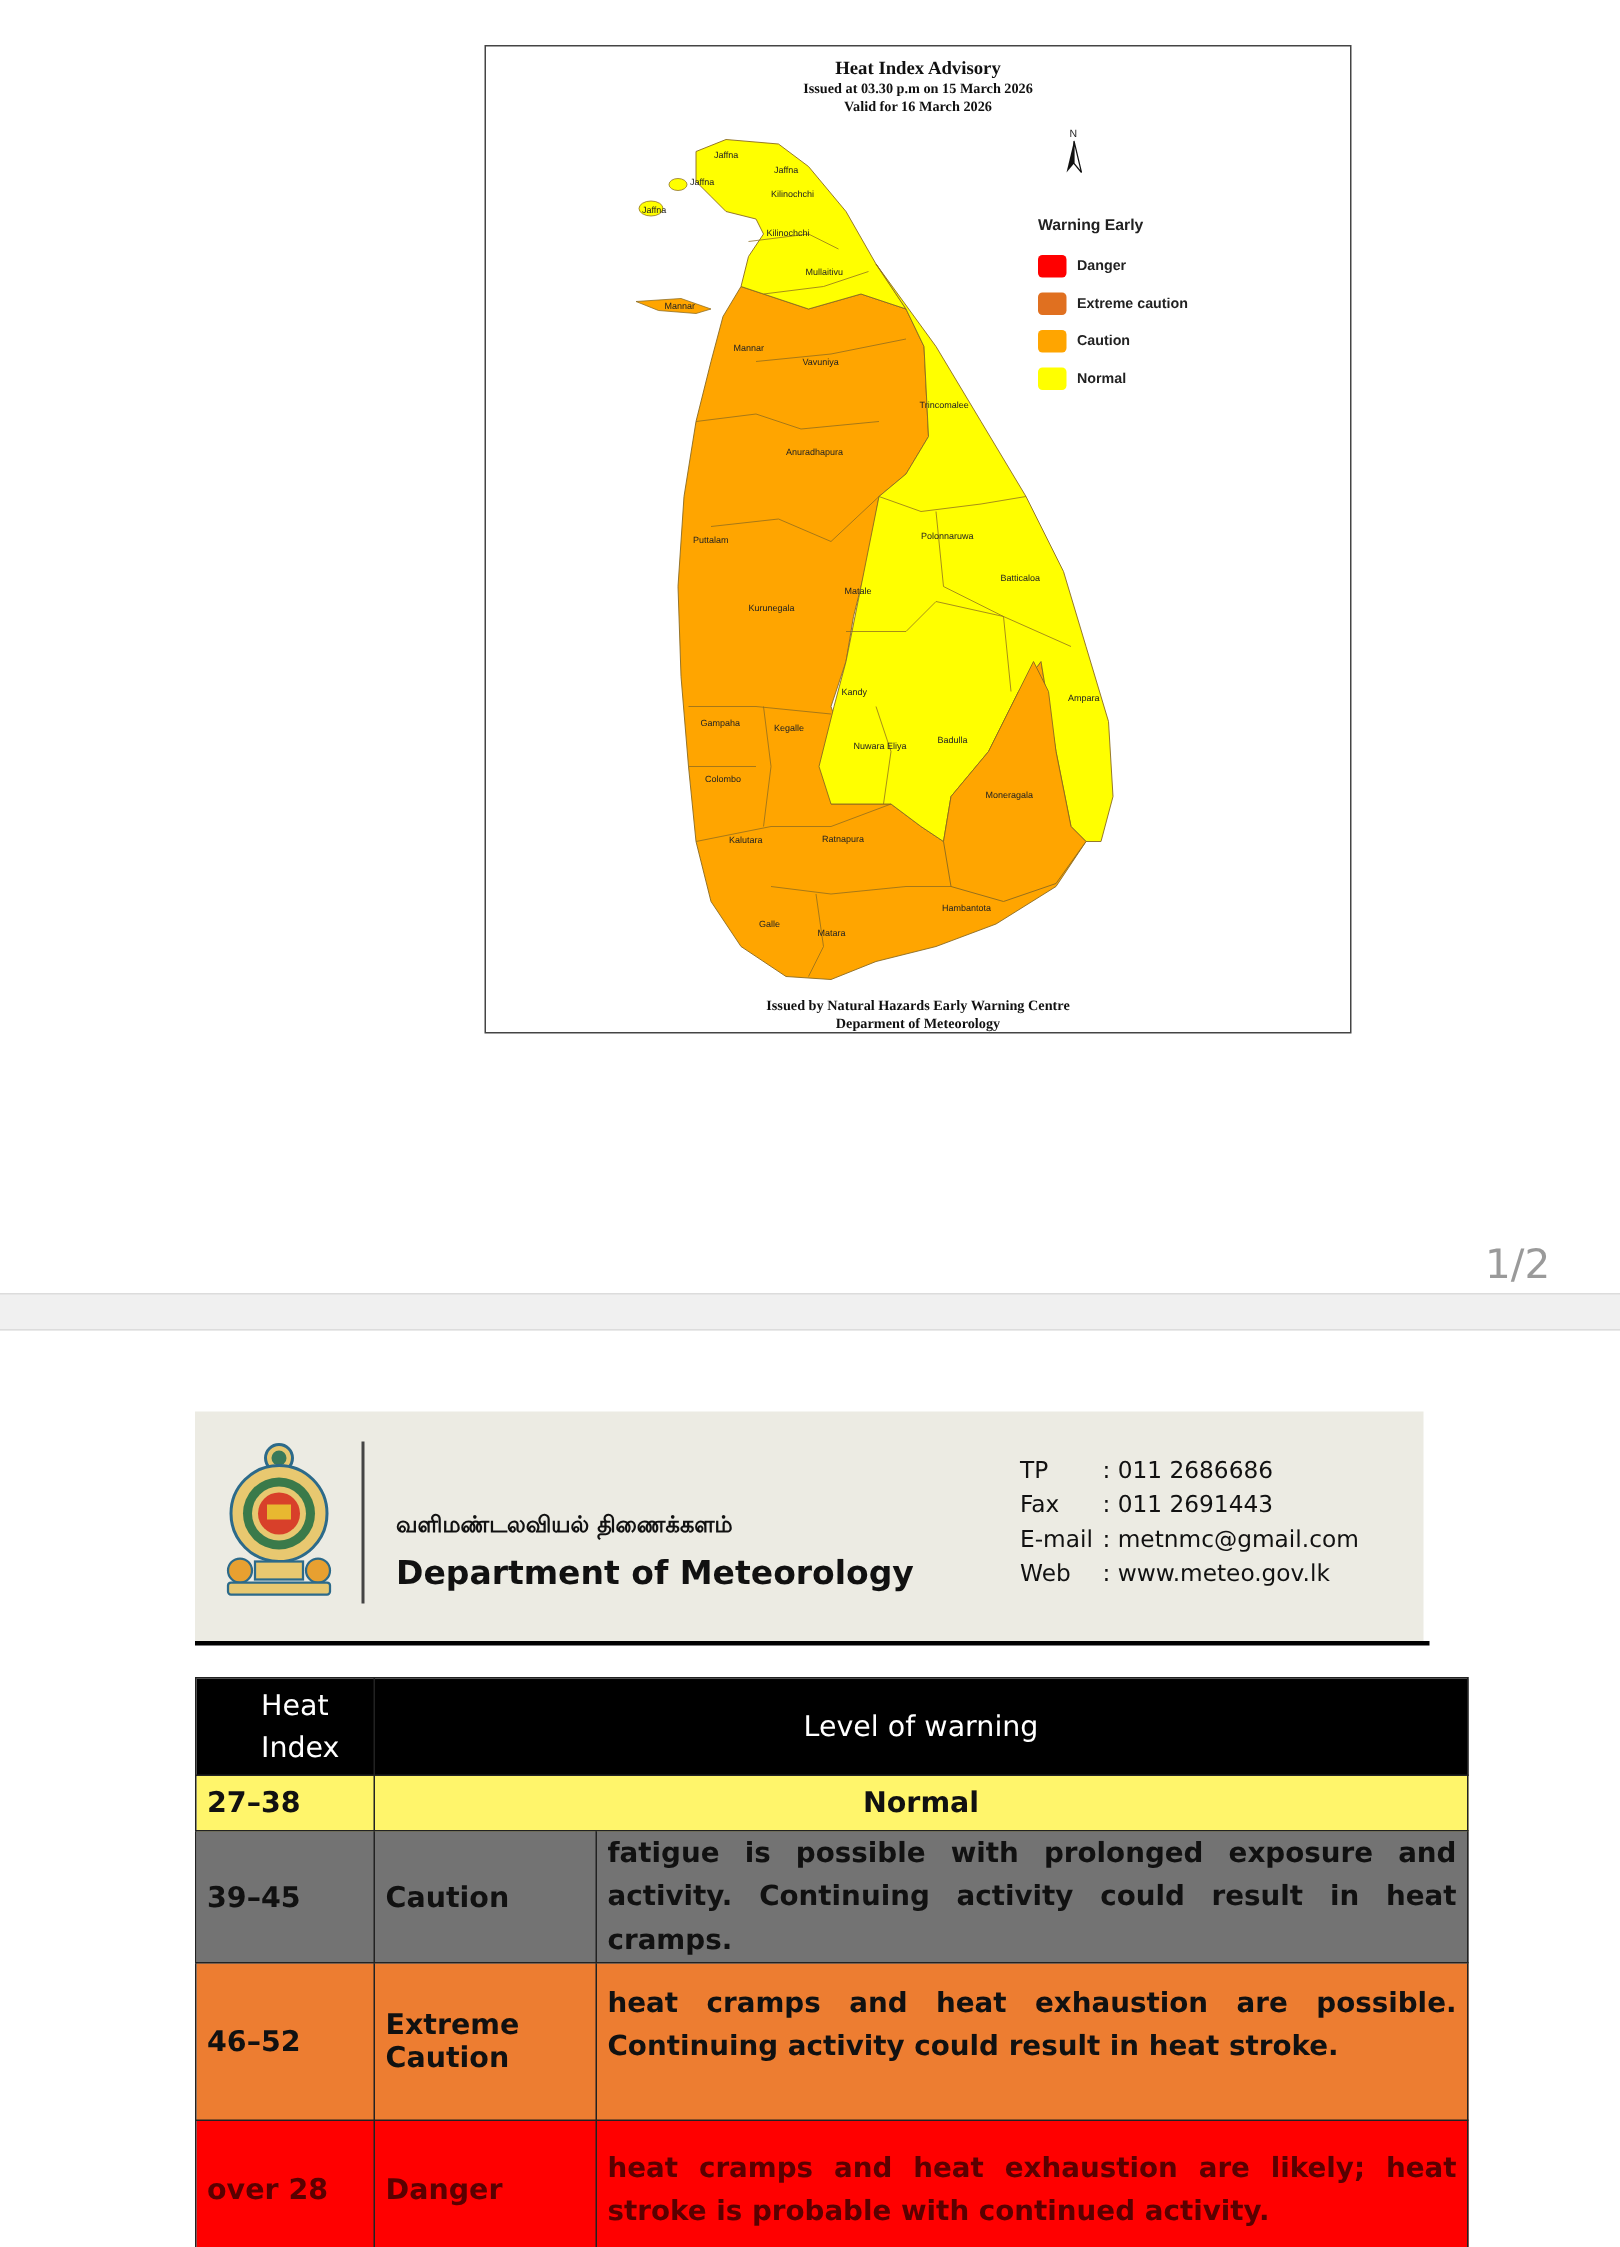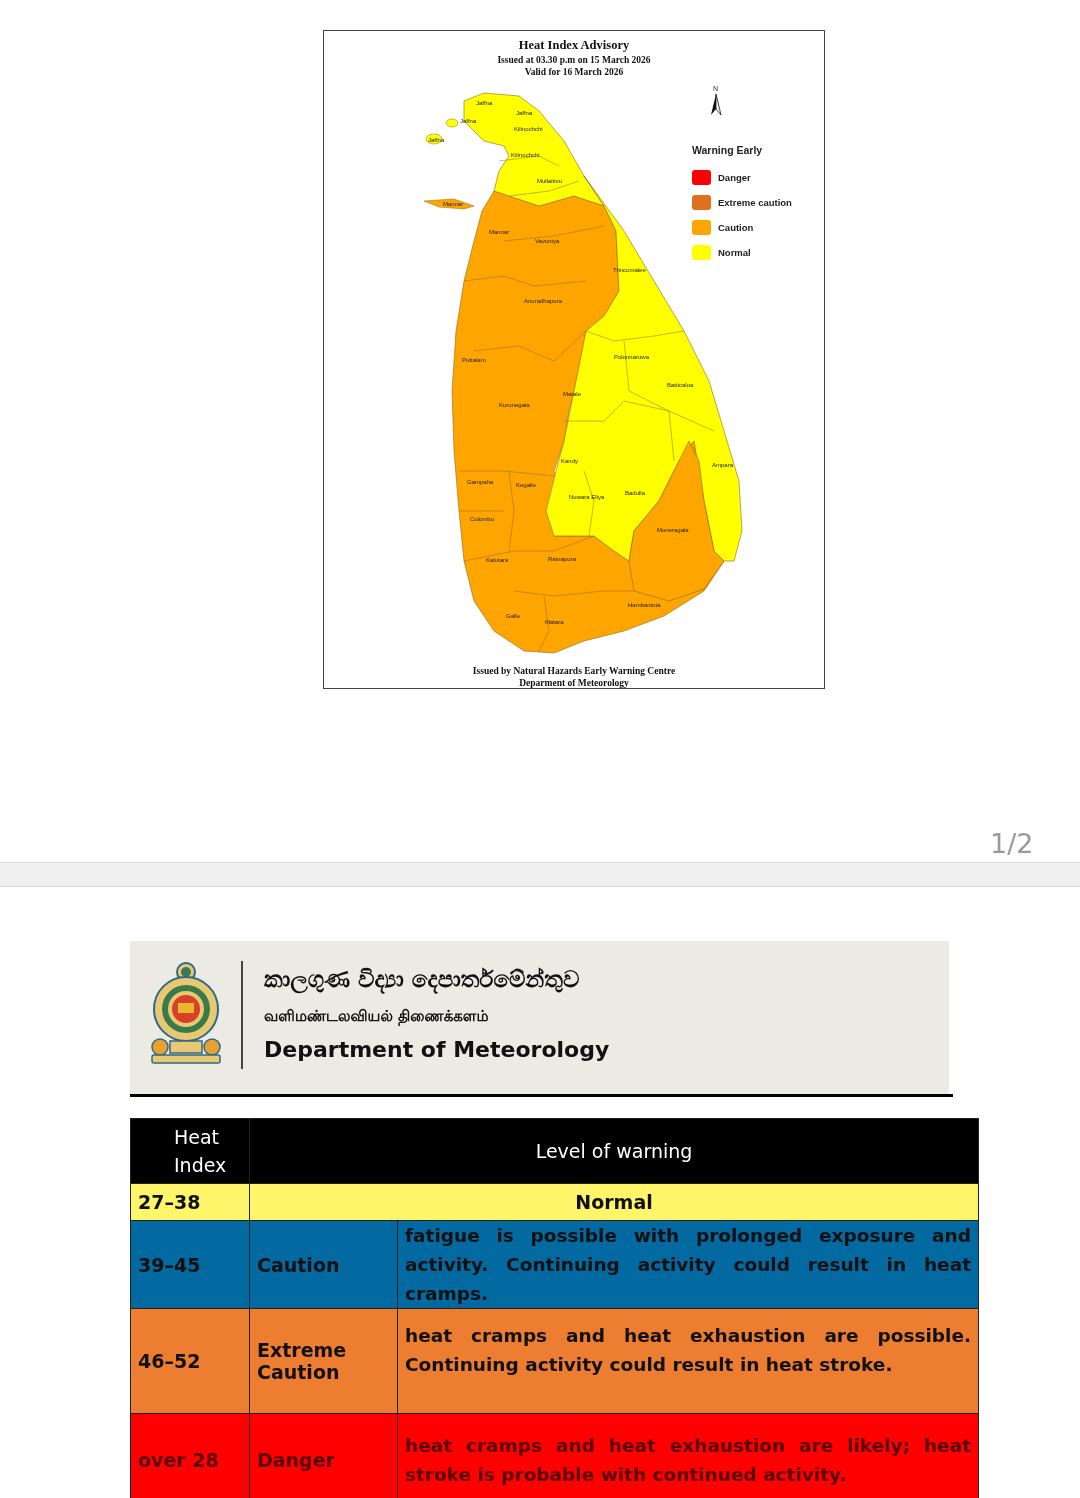--- a/index.html
+++ b/index.html
@@ -1,19 +1,19 @@
 <!DOCTYPE html>
 <html><head>
 <meta charset="utf-8">
 <style>
   html, body { margin:0; padding:0; }
   body { width:1080px; height:1498px; background:#ffffff; position:relative; overflow:hidden; font-family:"Liberation Sans", sans-serif; }
 
   
-  .map-frame { position:absolute; left:323px; top:30px; width:502px; height:659px; border:1px solid #444; background:#fff; box-sizing:border-box; }
+  .map-frame { position:absolute; left:323px; top:30px; width:578px; height:659px; border:1px solid #444; background:#fff; box-sizing:border-box; }
   .map-title { position:absolute; left:0; right:0; top:7px; text-align:center; font-family:"Liberation Serif", serif; font-weight:bold; font-size:12.5px; color:#111; }
   .map-sub { position:absolute; left:0; right:0; text-align:center; font-family:"Liberation Serif", serif; font-weight:bold; font-size:9.5px; color:#111; }
   .map-sub.s1 { top:24px; } .map-sub.s2 { top:36px; }
   .map-footer { position:absolute; left:0; right:0; text-align:center; font-family:"Liberation Serif", serif; font-weight:bold; font-size:9.5px; color:#111; }
   .map-footer.f1 { top:635px; } .map-footer.f2 { top:647px; }
   .map-svg { position:absolute; left:0; top:0; }
   .district-label { font-family:"Liberation Sans", sans-serif; font-size:6px; fill:#222; }
   .north-arrow { position:absolute; left:385px; top:52px; width:14px; height:34px; }
   .legend { position:absolute; left:368px; top:113px; width:130px; }
   .legend-title { font-family:"Liberation Sans", sans-serif; font-weight:bold; font-size:10.5px; color:#222; margin-bottom:9px; }
@@ -41,21 +41,21 @@
   .heat-table { position:absolute; left:130px; top:1118px; width:849px; border-collapse:collapse; font-family:"DejaVu Sans", sans-serif; }
   .heat-table td { border:1px solid #222; padding:0 7px; vertical-align:middle; color:#111; }
   .heat-table .hdr td { background:#000; color:#fff; font-size:19px; font-weight:normal; height:64px; }
   .heat-table .hdr .hi { line-height:28px;padding-left:43px; }
   .heat-table .hdr .lw { text-align:center; }
   .row-range { width:104px; font-weight:bold; font-size:19px; }
   .row-level { width:133px; font-weight:bold; font-size:19px; }
   .row-desc { font-weight:bold; font-size:18.5px; line-height:29px; text-align:justify; text-align-last:left; }
   .r-normal td { background:#fff56b; height:36px; }
   .r-normal .normal-label { text-align:center; font-weight:bold; font-size:19px; }
-  .r-caution td { background:#0369a1; height:64px; }
+  .r-caution td { background:#737373; height:64px; }
   .r-extreme td { background:#ed7d31; height:92px; }
   .r-extreme .row-desc { vertical-align:top; padding-top:12px; }
   .r-danger td { background:#ff0000; height:92px; color:#5a0000; }
   .r-danger .row-range, .r-danger .row-level { color:#5a0000; }
 </style>
 </head>
 <body>
 
 <div class="map-frame">
   <svg class="map-svg" width="502" height="659" viewBox="0 0 502 659">
@@ -173,23 +173,40 @@
       <circle cx="36" cy="48" r="18" fill="#e8c870"></circle>
       <circle cx="36" cy="48" r="14" fill="#d8402a"></circle>
       <rect x="28" y="42" width="16" height="10" fill="#e8b830"></rect>
       <rect x="20" y="80" width="32" height="12" fill="#e8c870" stroke="#2c6a8a" stroke-width="1.5"></rect>
       <circle cx="10" cy="86" r="8" fill="#e8a030" stroke="#2c6a8a" stroke-width="1.5"></circle>
       <circle cx="62" cy="86" r="8" fill="#e8a030" stroke="#2c6a8a" stroke-width="1.5"></circle>
       <rect x="2" y="94" width="68" height="8" rx="2" fill="#e8c870" stroke="#2c6a8a" stroke-width="1.5"></rect>
     </svg>
   </div>
   <div class="header-divider"></div>
-  <div class="name-si">කාලගුණ විද්‍යා දෙපාර්තමේන්තුව</div>
   <div class="name-ta">வளிமண்டலவியல் திணைக்களம்</div>
   <div class="name-en">Department of Meteorology</div>
+  <div class="contacts">
+    <div class="contact-row">
+      <span class="contact-key">TP</span>
+      <span>: 011 2686686</span>
+    </div>
+    <div class="contact-row">
+      <span class="contact-key">Fax</span>
+      <span>: 011 2691443</span>
+    </div>
+    <div class="contact-row">
+      <span class="contact-key">E-mail</span>
+      <span>: metnmc@gmail.com</span>
+    </div>
+    <div class="contact-row">
+      <span class="contact-key">Web</span>
+      <span>: www.meteo.gov.lk</span>
+    </div>
+  </div>
 </div>
 <div class="dept-underline"></div>
 
 <table class="heat-table">
   <tbody>
       <tr class="hdr">
     <td class="hi">Heat Index</td>
     <td class="lw" colspan="2">Level of warning</td>
   </tr>
   <tr class="r-normal">

